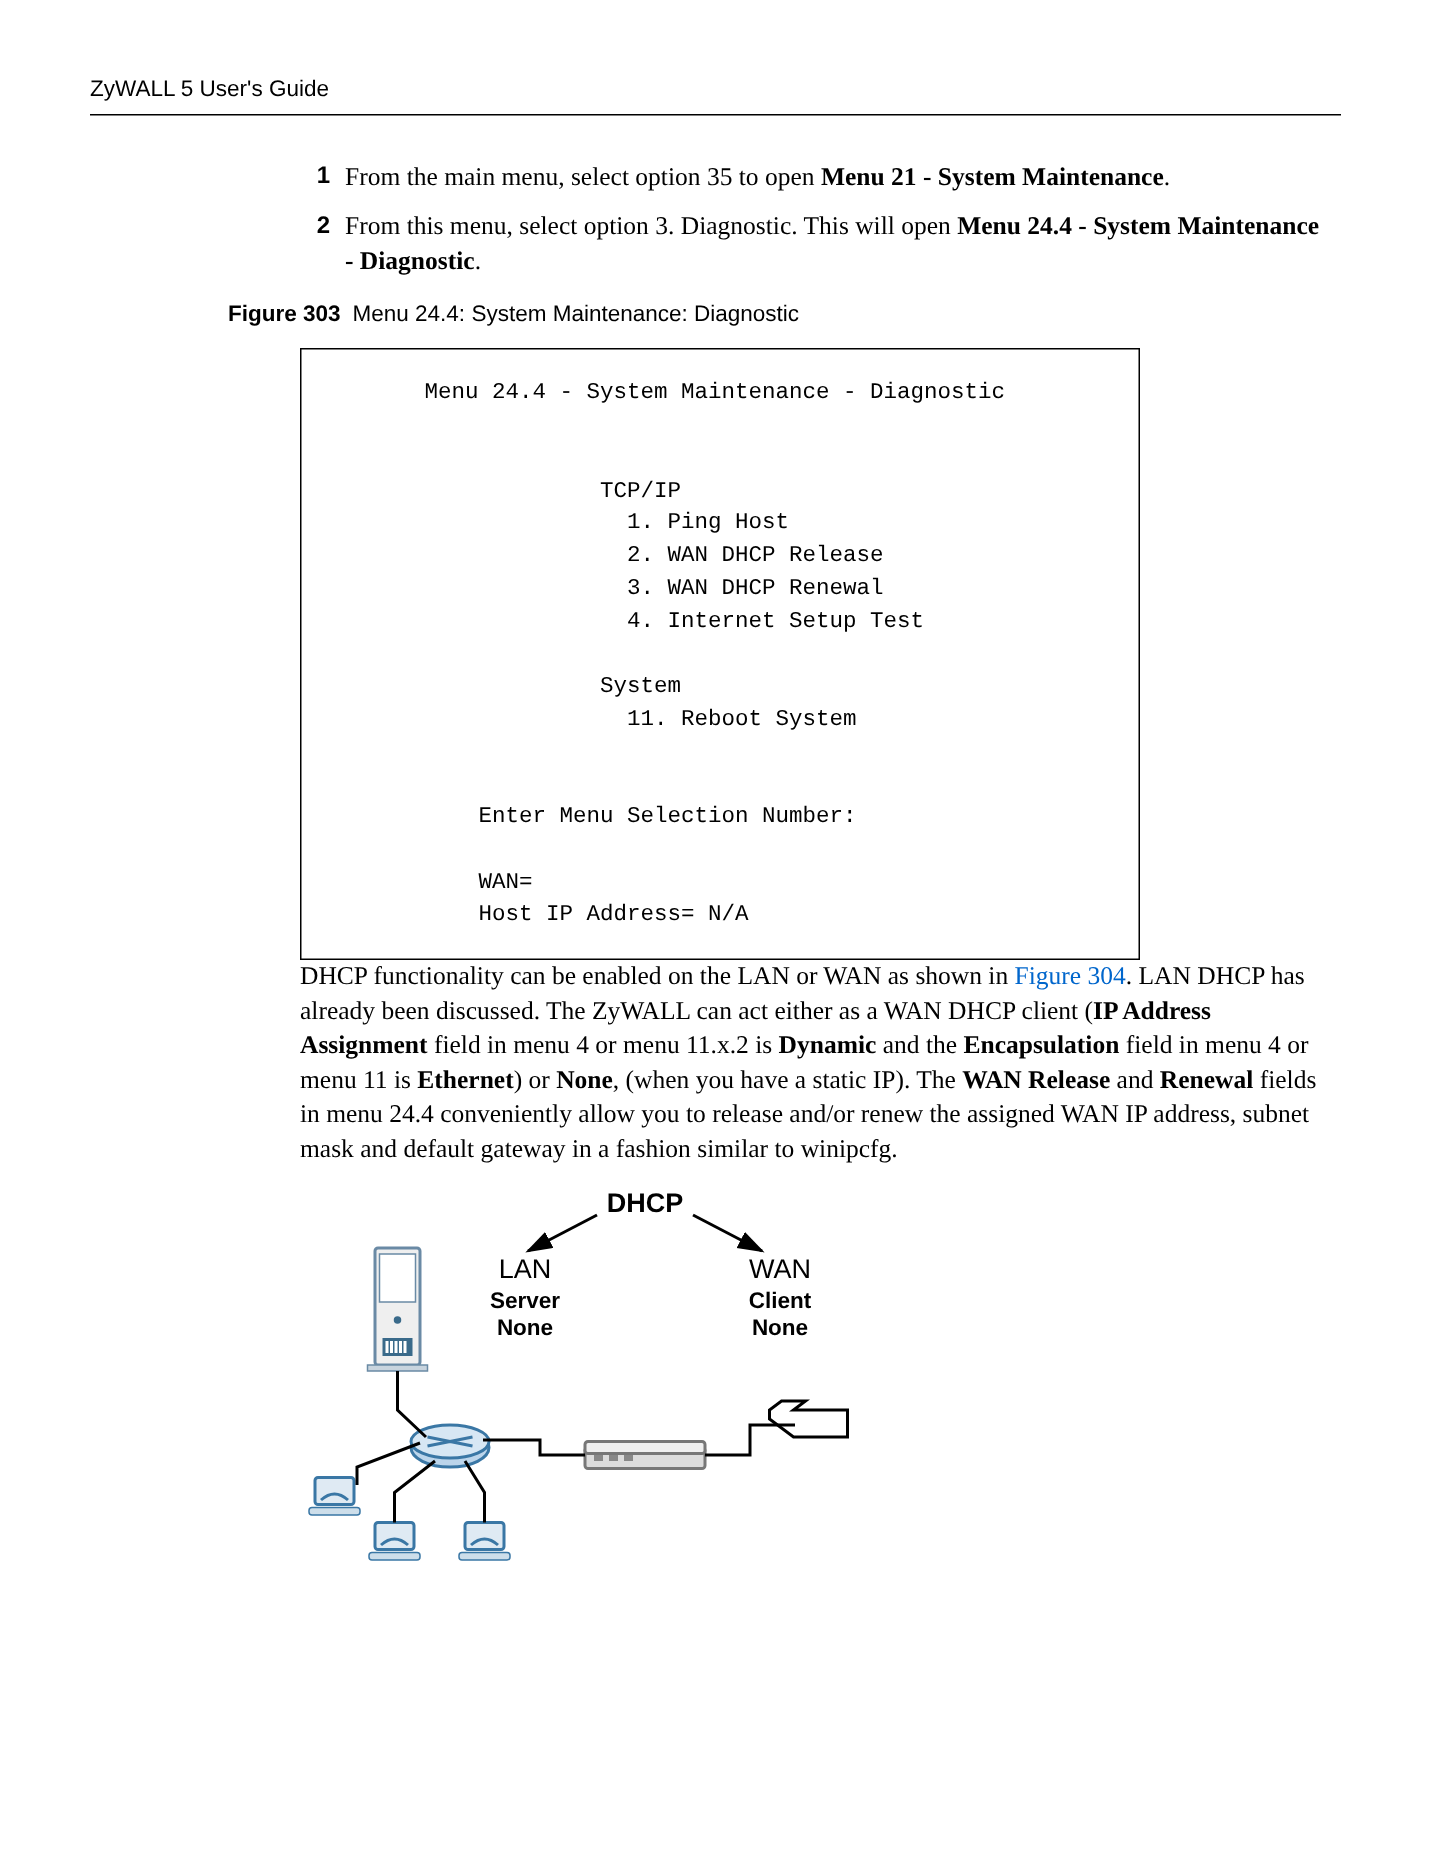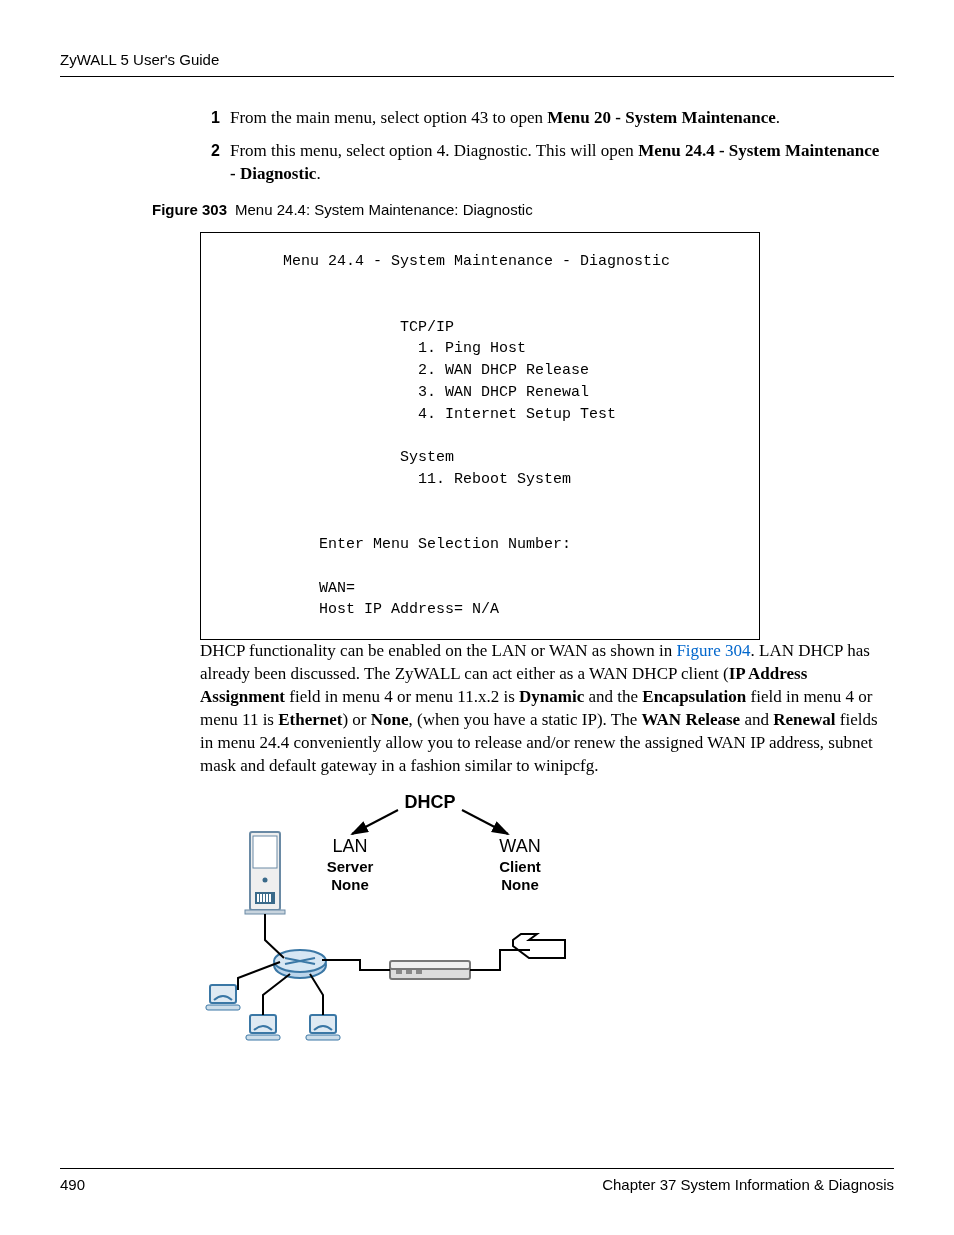--- a/index.html
+++ b/index.html
@@ -118,27 +118,27 @@
 
 <div class="page">
 
   <div class="running-head">ZyWALL 5 User's Guide</div>
   <hr class="top-rule">
 
   <div class="list-block">
     <div class="list-item">
       <div class="list-num">1</div>
       <div class="list-text">
-        <span>From the main menu, select option 43 to open </span><b>Menu 20 - System Maintenance</b><span>.</span>
+        <span>From the main menu, select option 35 to open </span><b>Menu 21 - System Maintenance</b><span>.</span>
       </div>
     </div>
     <div class="list-item">
       <div class="list-num">2</div>
       <div class="list-text">
-        <span>From this menu, select option 4. Diagnostic. This will open </span><b>Menu 24.4 - System Maintenance - Diagnostic</b><span>.</span>
+        <span>From this menu, select option 3. Diagnostic. This will open </span><b>Menu 24.4 - System Maintenance - Diagnostic</b><span>.</span>
       </div>
     </div>
   </div>
 
   <div class="fig-caption">
     <span class="fignum">Figure 303</span><span class="figtitle">Menu 24.4: System Maintenance: Diagnostic</span>
   </div>
 
   <div class="terminal">      Menu 24.4 - System Maintenance - Diagnostic
 
@@ -235,21 +235,14 @@
         <path d="M38 200 L38 188 L80 172"></path>
         <path d="M63 225 L63 205 L90 184"></path>
         <path d="M123 225 L123 205 L110 184"></path>
         <path d="M122 170 L160 170 L160 180 L190 180"></path>
         <path d="M270 180 L300 180 L300 160 L330 160"></path>
       </g>
     </svg>
   </div>
 
 
-  <div class="footer">
-    <hr class="bot-rule">
-    <div class="foot-row">
-      <span>490</span>
-      <span>Chapter 37 System Information &amp; Diagnosis</span>
-    </div>
-  </div>
 
 </div>
 
 </body></html>

